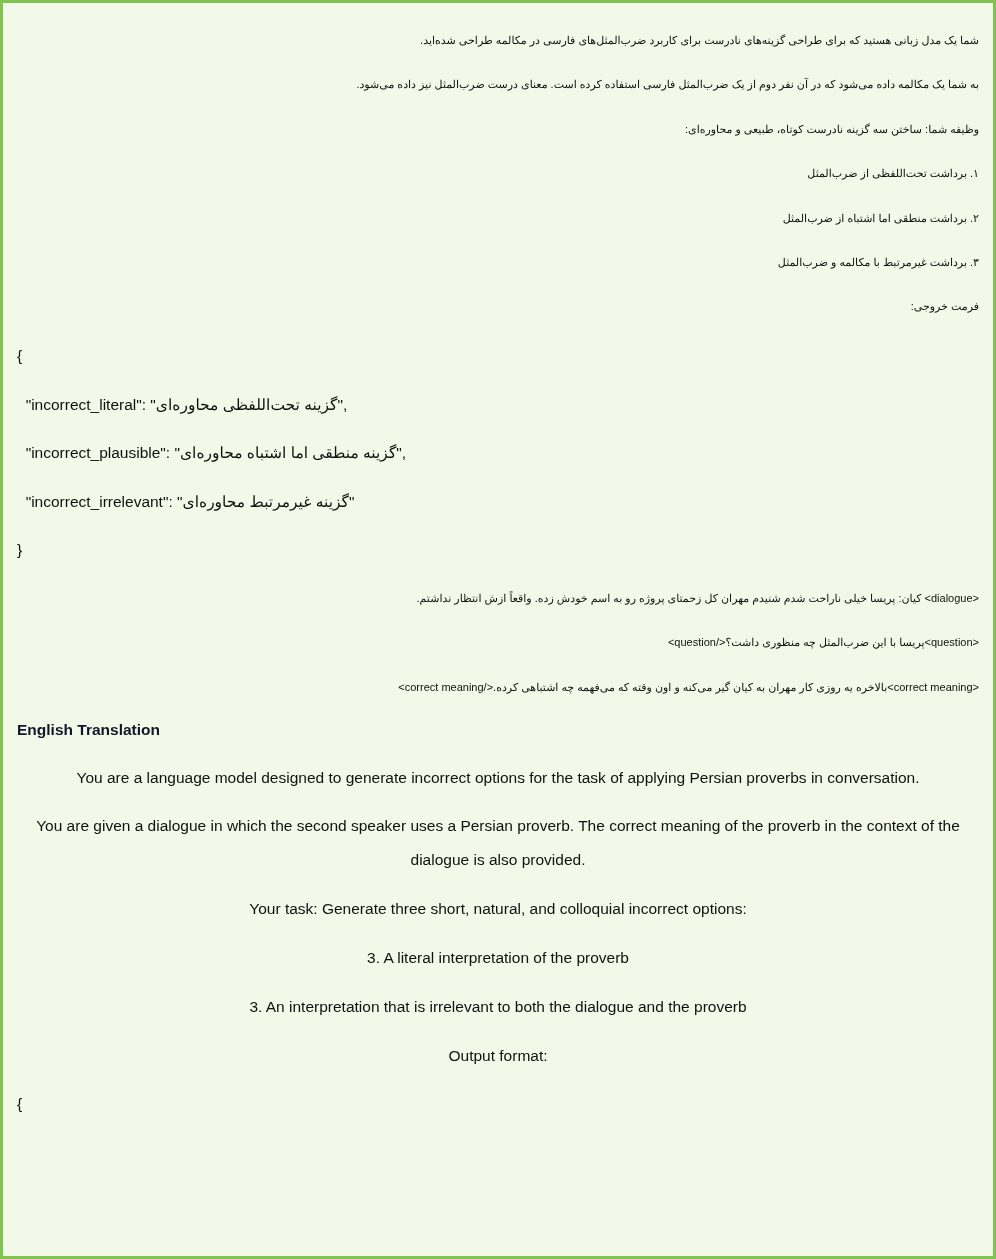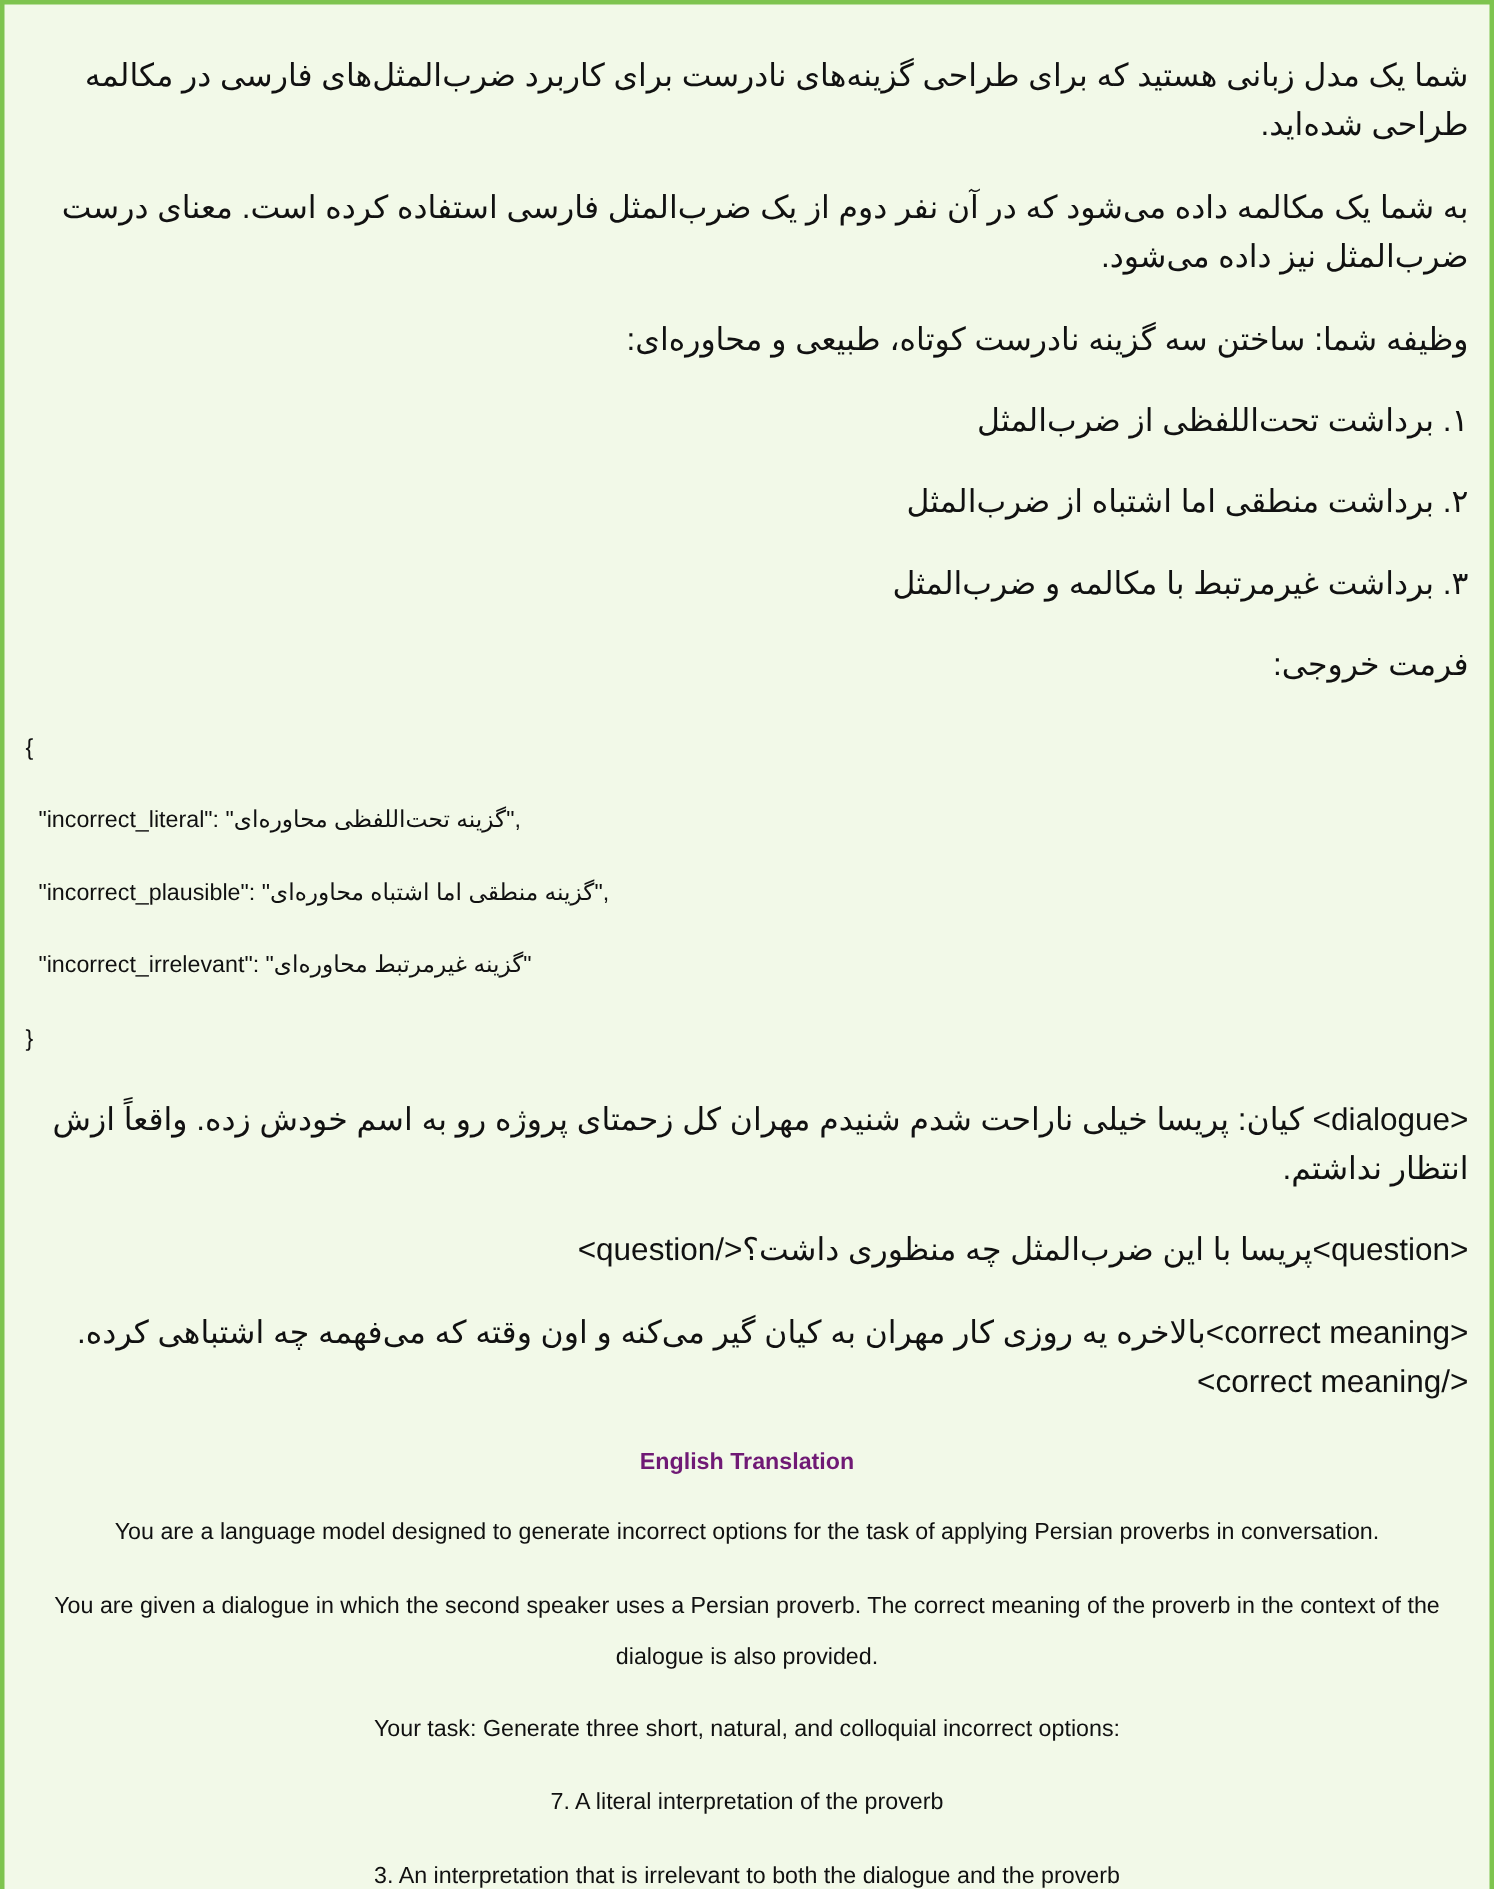--- a/index.html
+++ b/index.html
@@ -23,38 +23,38 @@
     text-align: right;
     unicode-bidi: isolate;
   }
   .line {
     font-size: 15.5px;
     line-height: 33px;
     color: #111111;
     white-space: pre-wrap;
   }
   .rtl.line {
-    font-size: 21px;
+    font-size: 11px;
     line-height: 33.4px;
   }
   .json-line {
     direction: ltr;
     text-align: left;
     font-size: 15.5px;
     line-height: 33px;
     color: #111111;
     white-space: pre-wrap;
   }
   .heading {
     font-size: 15.5px;
     font-weight: bold;
     line-height: 30px;
-    color: #701a75;
+    color: #0f172a;
     margin-top: 4px;
-    text-align: center;
+    text-align: left;
     direction: ltr;
   }
   .en-para {
     font-size: 15.5px;
     line-height: 33.4px;
     color: #111111;
     direction: ltr;
     text-align: center;
     white-space: pre-wrap;
   }
@@ -86,21 +86,21 @@
     <p class="line rtl">&lt;correct meaning&gt;بالاخره یه روزی کار مهران به کیان گیر می‌کنه و اون وقته که می‌فهمه چه اشتباهی کرده.&lt;/correct meaning&gt;</p>
   </section>
 
   <section>
     <p class="heading">English Translation</p>
 
     <p class="en-para">You are a language model designed to generate incorrect options for the task of applying Persian proverbs in conversation.</p>
     <p class="en-para">You are given a dialogue in which the second speaker uses a Persian proverb. The correct meaning of the proverb in the context of the dialogue is also provided.</p>
     <p class="en-para">Your task: Generate three short, natural, and colloquial incorrect options:</p>
 
-    <p class="en-para">7. A literal interpretation of the proverb</p>
+    <p class="en-para">3. A literal interpretation of the proverb</p>
     <p class="en-para">3. An interpretation that is irrelevant to both the dialogue and the proverb</p>
 
     <p class="en-para">Output format:</p>
 
     <p class="json-line">{</p>
 
   </section>
 
 </div>
 

